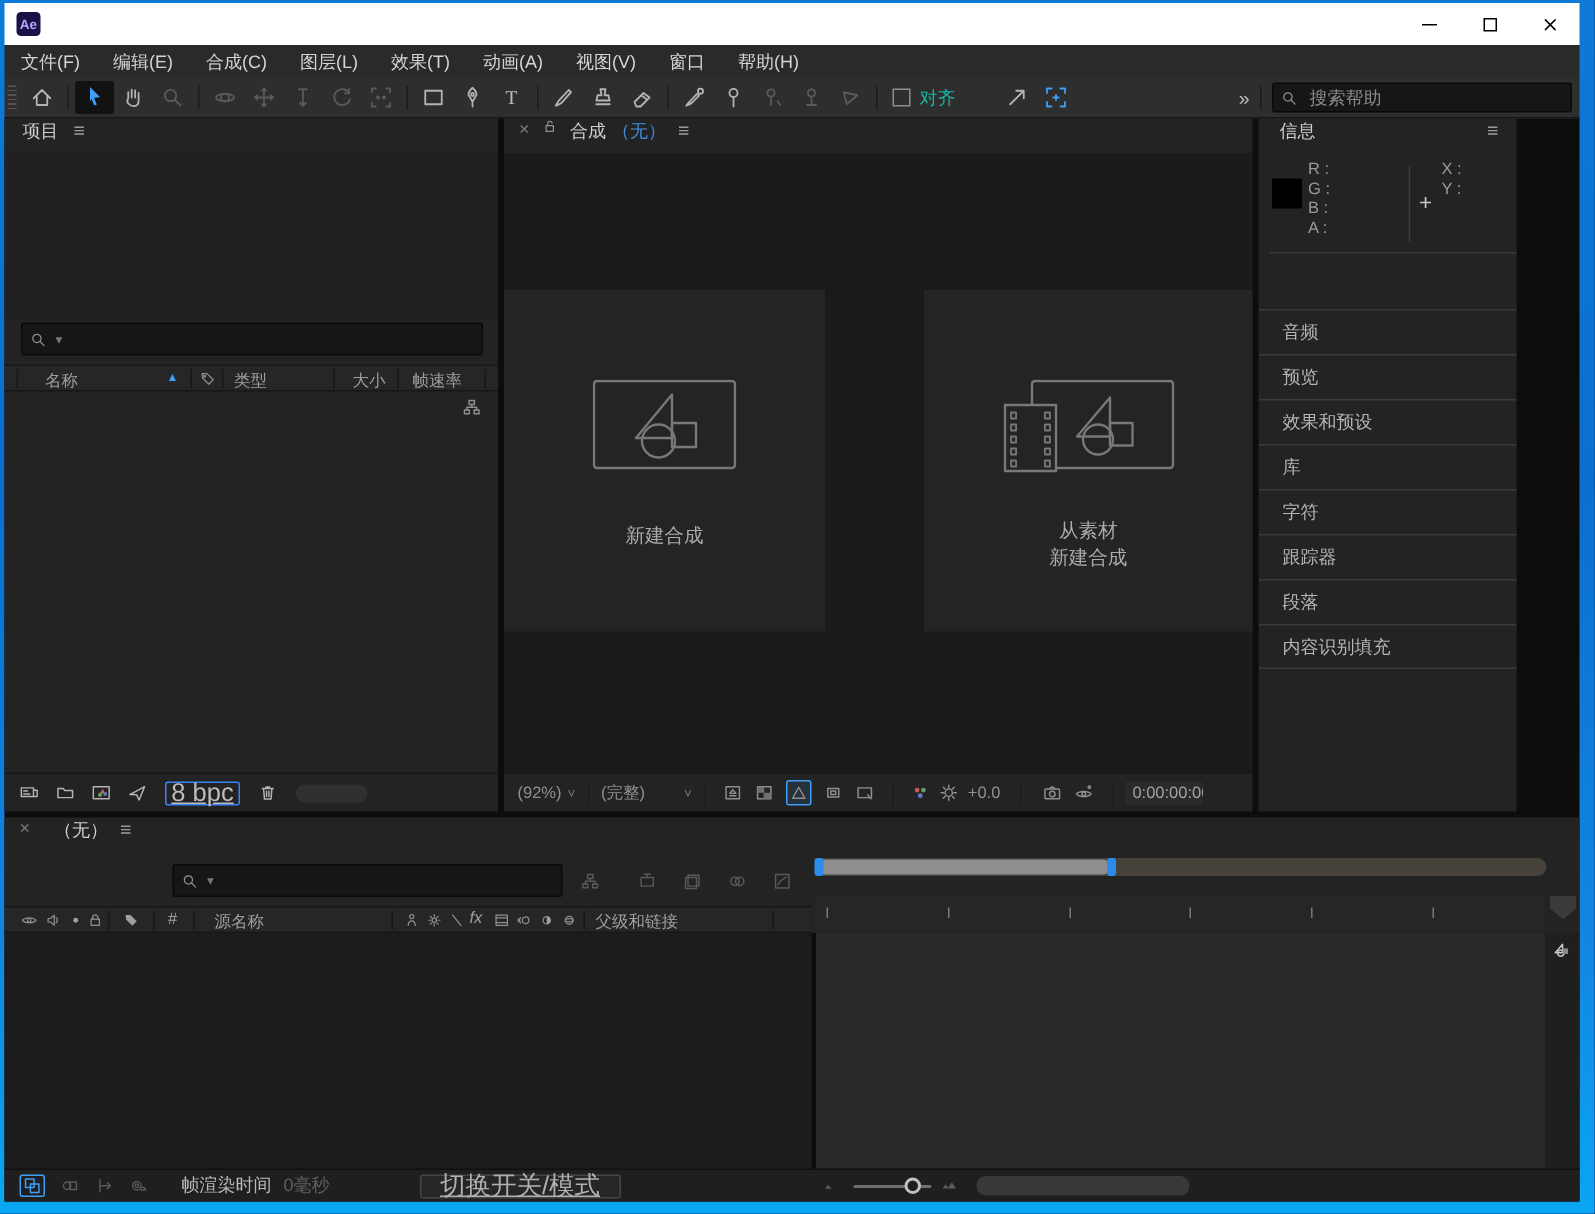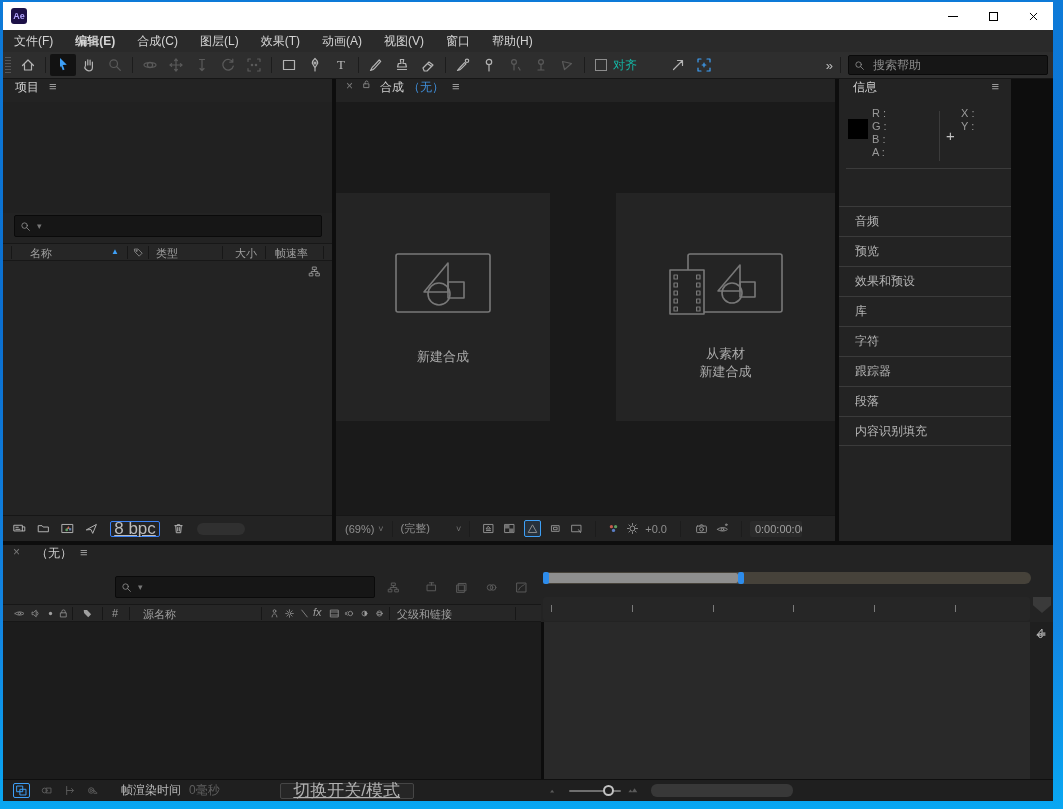--- a/index.html
+++ b/index.html
@@ -61,21 +61,21 @@
       <div class="wcbtn">
           <svg class="ic sm" style="stroke:#000" viewBox="0 0 16 16">
             <path d="M4 4l8 8M12 4l-8 8"></path>
           </svg>
         </div>
     </div>
   </div>
 
   <div id="menubar" class="abs flex">
     <span style="padding:0 11px;">文件(F)</span>
-    <span style="padding:0 11px;font-weight:bold;">编辑(E)</span>
+    <span style="padding:0 11px;">编辑(E)</span>
     <span style="padding:0 11px;">合成(C)</span>
     <span style="padding:0 11px;">图层(L)</span>
     <span style="padding:0 11px;">效果(T)</span>
     <span style="padding:0 11px;">动画(A)</span>
     <span style="padding:0 11px;">视图(V)</span>
     <span style="padding:0 11px;">窗口</span>
     <span style="padding:0 11px;">帮助(H)</span>
   </div>
 
   <div id="toolbar" class="abs flex">
@@ -324,21 +324,21 @@
           <rect x="28.6" y="46" width="3.4" height="4" stroke-width="1.2"></rect>
           <rect x="28.6" y="54" width="3.4" height="4" stroke-width="1.2"></rect>
       </svg>
       <div class="cardlbl" style="margin-top:28px;">
         <div>从素材</div>
         <div>新建合成</div>
       </div>
     </div>
 
     <div class="statbar">
-      <span style="margin-left:9px;">(69%)</span>
+      <span style="margin-left:9px;">(92%)</span>
         <span class="caret">˅</span>
       <div class="vsep" style="margin:0 8px;"></div>
       <span>(完整)</span>
         <span class="caret" style="margin-left:26px;">˅</span>
       <div class="vsep" style="margin:0 8px;"></div>
       <svg class="ic sm mid" viewBox="0 0 16 16" style="margin:0 4px;">
           <rect x="2.5" y="3" width="11" height="10"></rect>
           <path d="M8 5.5l2.5 3h-5zM5.5 10.5h5"></path>
         </svg>
       <svg class="ic sm mid" viewBox="0 0 16 16" style="margin:0 4px;">

